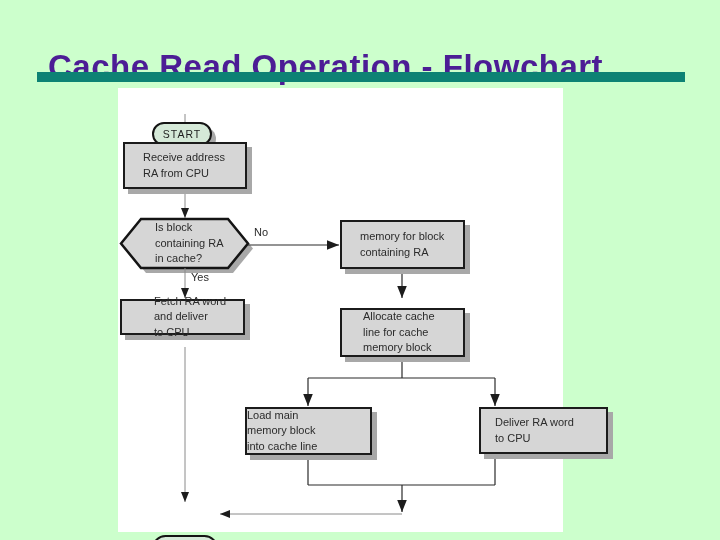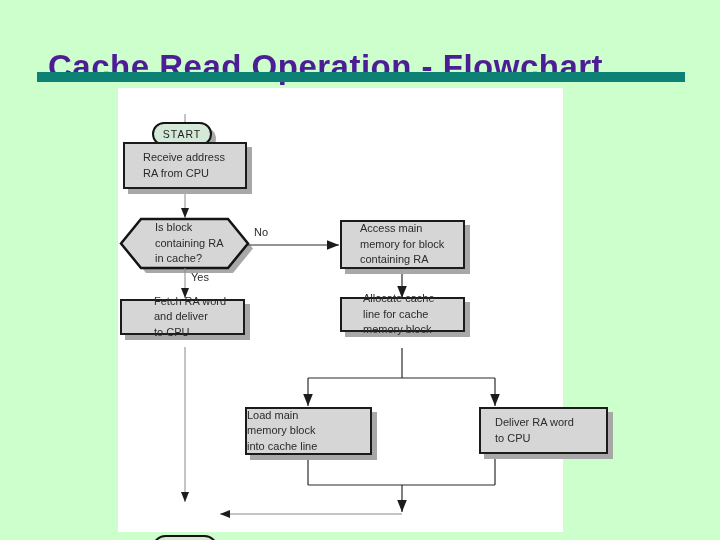--- a/index.html
+++ b/index.html
@@ -18,21 +18,21 @@
   .node{position:absolute;box-sizing:border-box;display:flex;flex-direction:column;justify-content:center;}
   .process{background:#d6d6d6;border:2px solid #1b1b1b;box-shadow:5px 5px 0 #a8a8a8;}
   .terminal{background:#d5e9d8;border:2.5px solid #141414;border-radius:14px;
             box-shadow:4px 5px 0 #a8a8a8;align-items:center;
             font-size:10.5px;letter-spacing:1px;color:#1d1d1d;margin-top:32px;}
   .node-line{font-size:11px;line-height:15.5px;color:#2b2b2b;white-space:nowrap;}
 
   #n-receive {left:5px;  top:54px;  width:124px;height:47px;padding-left:18px;}
   #n-access  {left:222px;top:132px; width:125px;height:49px;padding-left:18px;}
   #n-fetch   {left:2px;  top:211px; width:125px;height:36px;padding-left:32px;}
-  #n-allocate{left:222px;top:209px; width:125px;height:35px;padding-left:21px;}
+  #n-allocate{left:222px;top:220px; width:125px;height:49px;padding-left:21px;}
   #n-load    {left:127px;top:319px; width:127px;height:48px;}
   #n-deliver {left:313px;top:319px; width:129px;height:47px;padding-left:14px;margin-left:48px;}
   #n-start   {left:34px; top:2px;   width:60px; height:24px;}
   #n-done    {left:34px; top:415px; width:66px; height:27px;}
 
   #n-decision-text{position:absolute;left:18px;top:131px;width:110px;height:49px;
             display:flex;flex-direction:column;justify-content:center;margin-left:19px;}
 
   .edge-label{position:absolute;font-size:11px;color:#2b2b2b;}
   #lbl-no {left:136px;top:138px;}
@@ -85,21 +85,20 @@
     <div class="node process" id="n-receive">
       <span class="node-line">Receive address</span>
       <span class="node-line">RA from CPU</span>
     </div>
 
     <div class="node terminal" id="n-done">
       <span>DONE</span>
     </div>
 
     <div class="node process" id="n-access">
-      <span class="node-line">Access main</span>
       <span class="node-line">memory for block</span>
       <span class="node-line">containing RA</span>
     </div>
 
     <div class="node process" id="n-fetch">
       <span class="node-line">Fetch RA word</span>
       <span class="node-line">and deliver</span>
       <span class="node-line">to CPU</span>
     </div>
 

